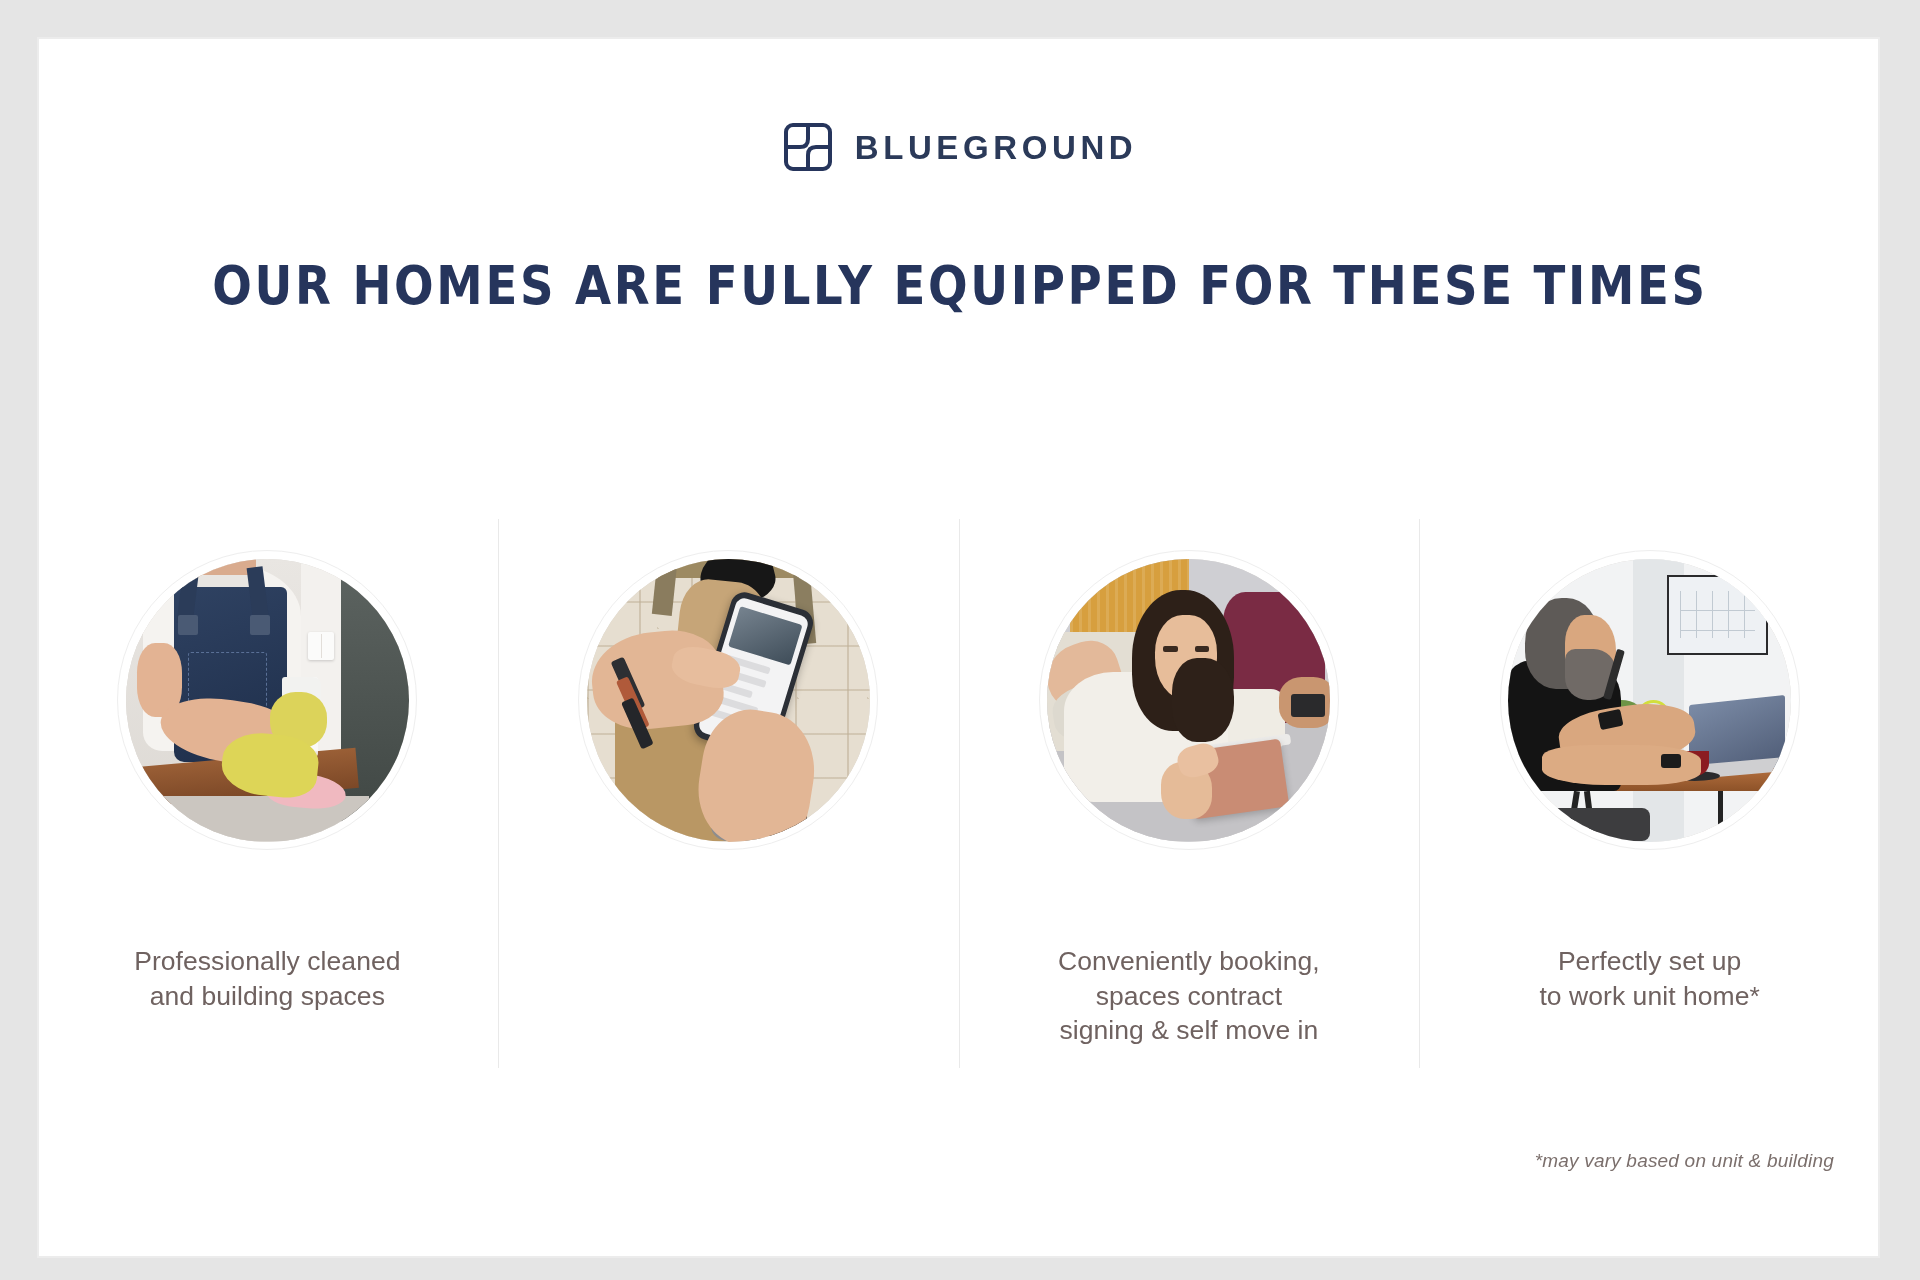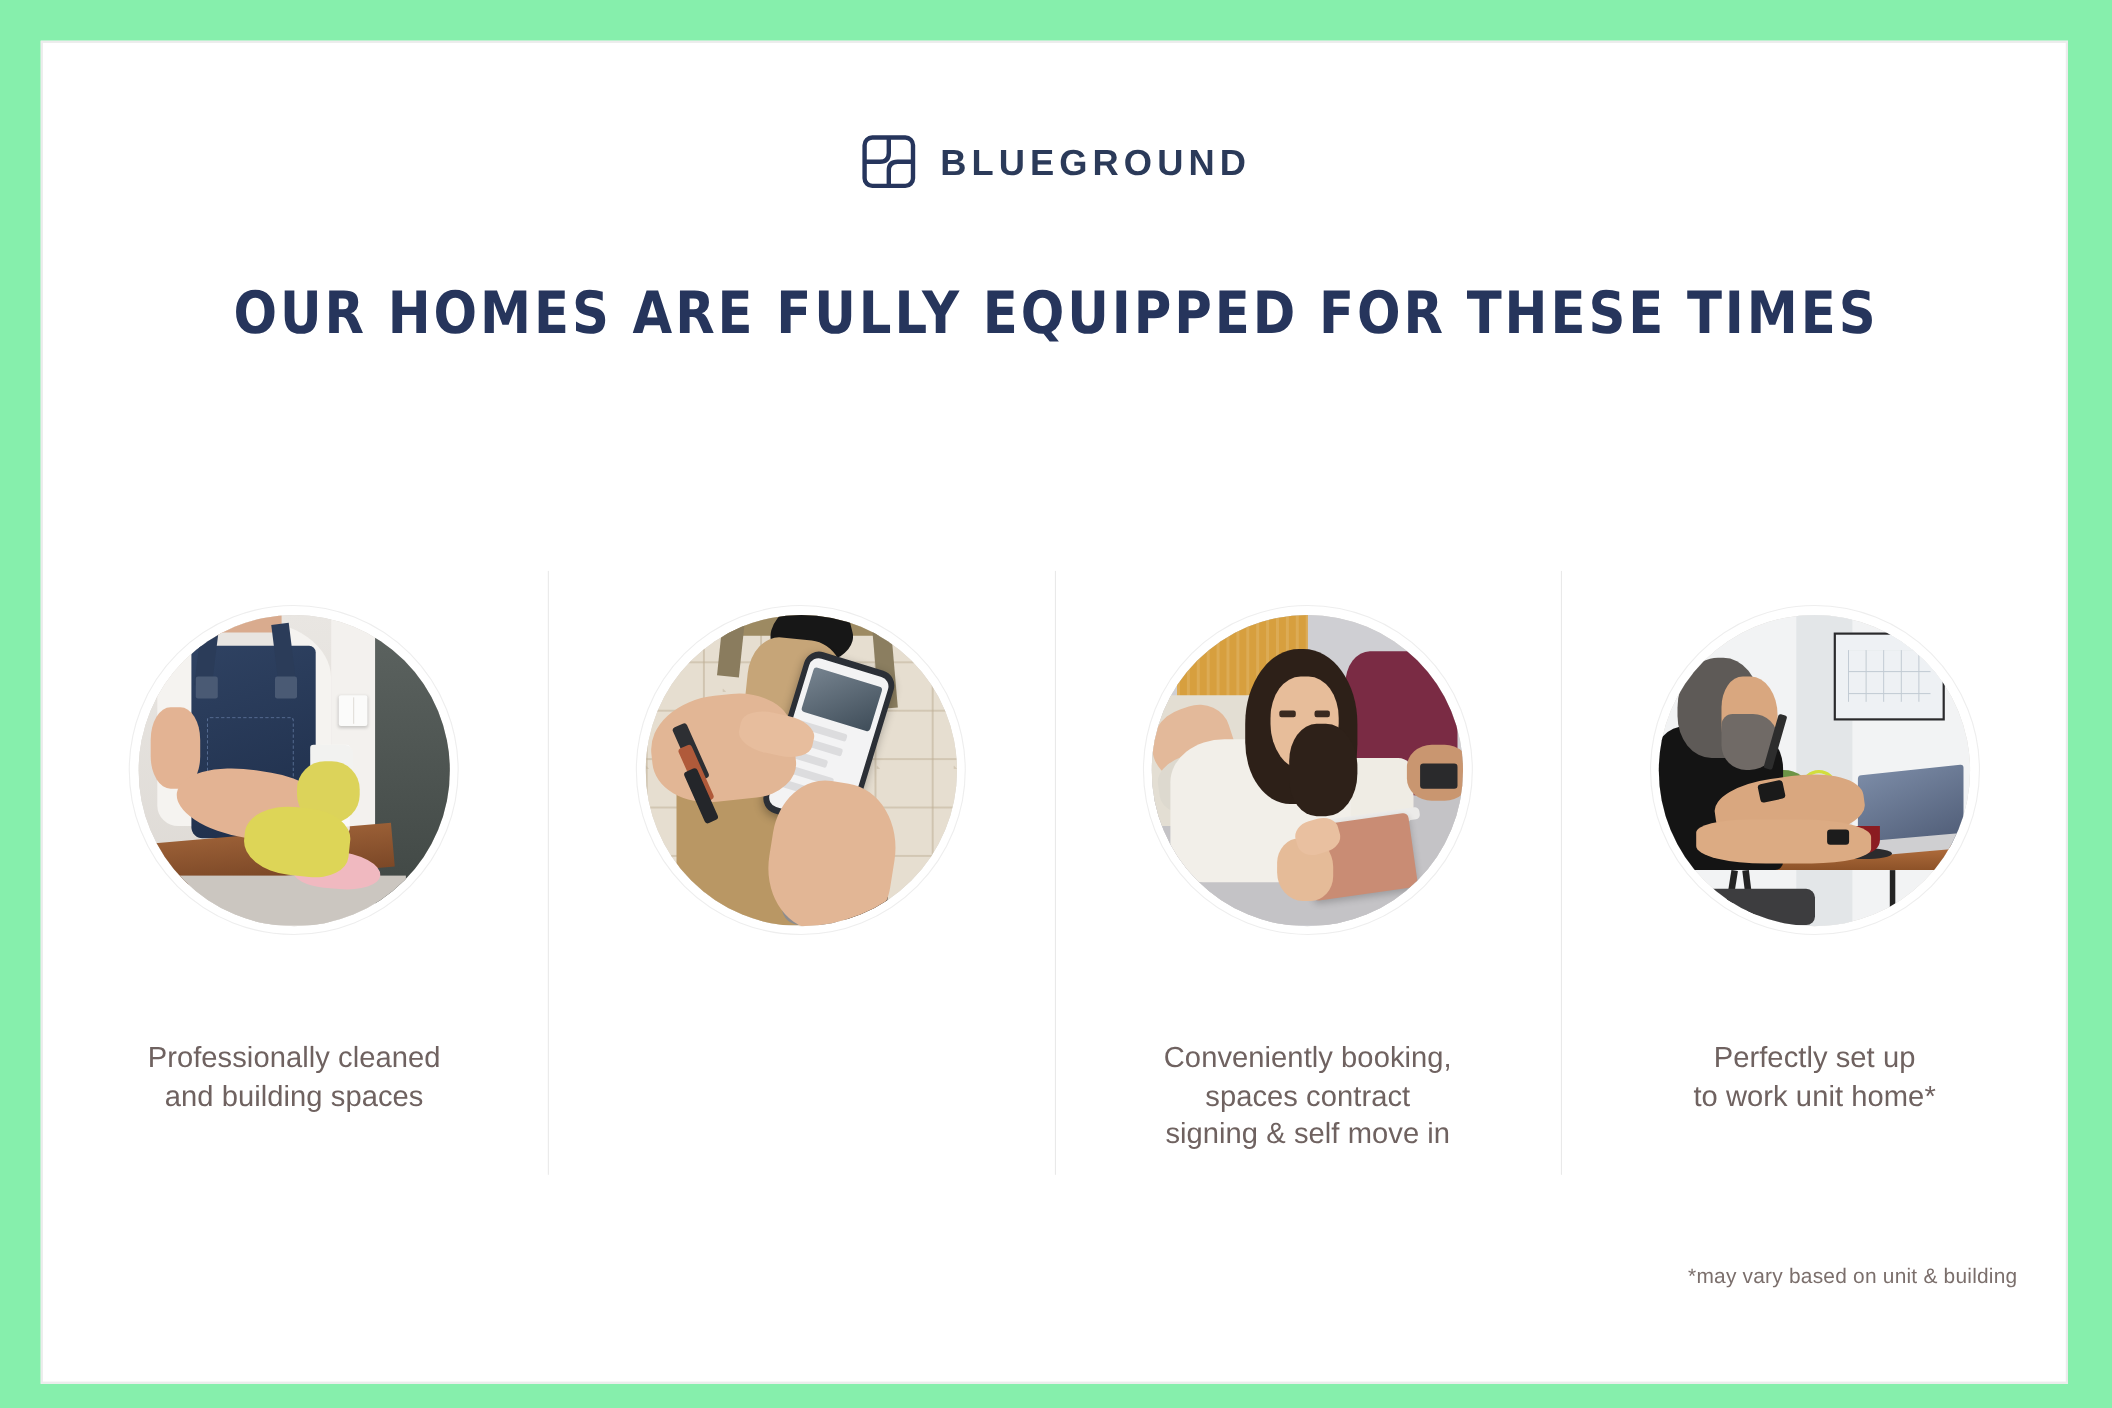--- a/index.html
+++ b/index.html
@@ -10,21 +10,21 @@
     height: 1280px;
     background: #ffffff;
     font-family: "Liberation Sans", sans-serif;
     overflow: hidden;
   }
 
   .page {
     position: relative;
     width: 1920px;
     height: 1280px;
-    background: #86efac;
+    background: #e5e5e5;
   }
 
   
   .frame {
     position: absolute;
     left: 37px;
     top: 37px;
     width: 1843px;
     height: 1221px;
     border: 2px solid #ececec;
@@ -148,20 +148,21 @@
     color: #6f6260;
     letter-spacing: 0.05px;
     max-width: 330px;
   }
 
   .footnote {
     position: absolute;
     right: 86px;
     top: 1150px;
     font-family: "Liberation Sans", sans-serif;
+    font-style: italic;
     font-size: 19px;
     color: #7b6f6c;
     letter-spacing: 0.2px;
     white-space: nowrap;
   }
 
   
   .scene { position: absolute; inset: 0; }
 
   

